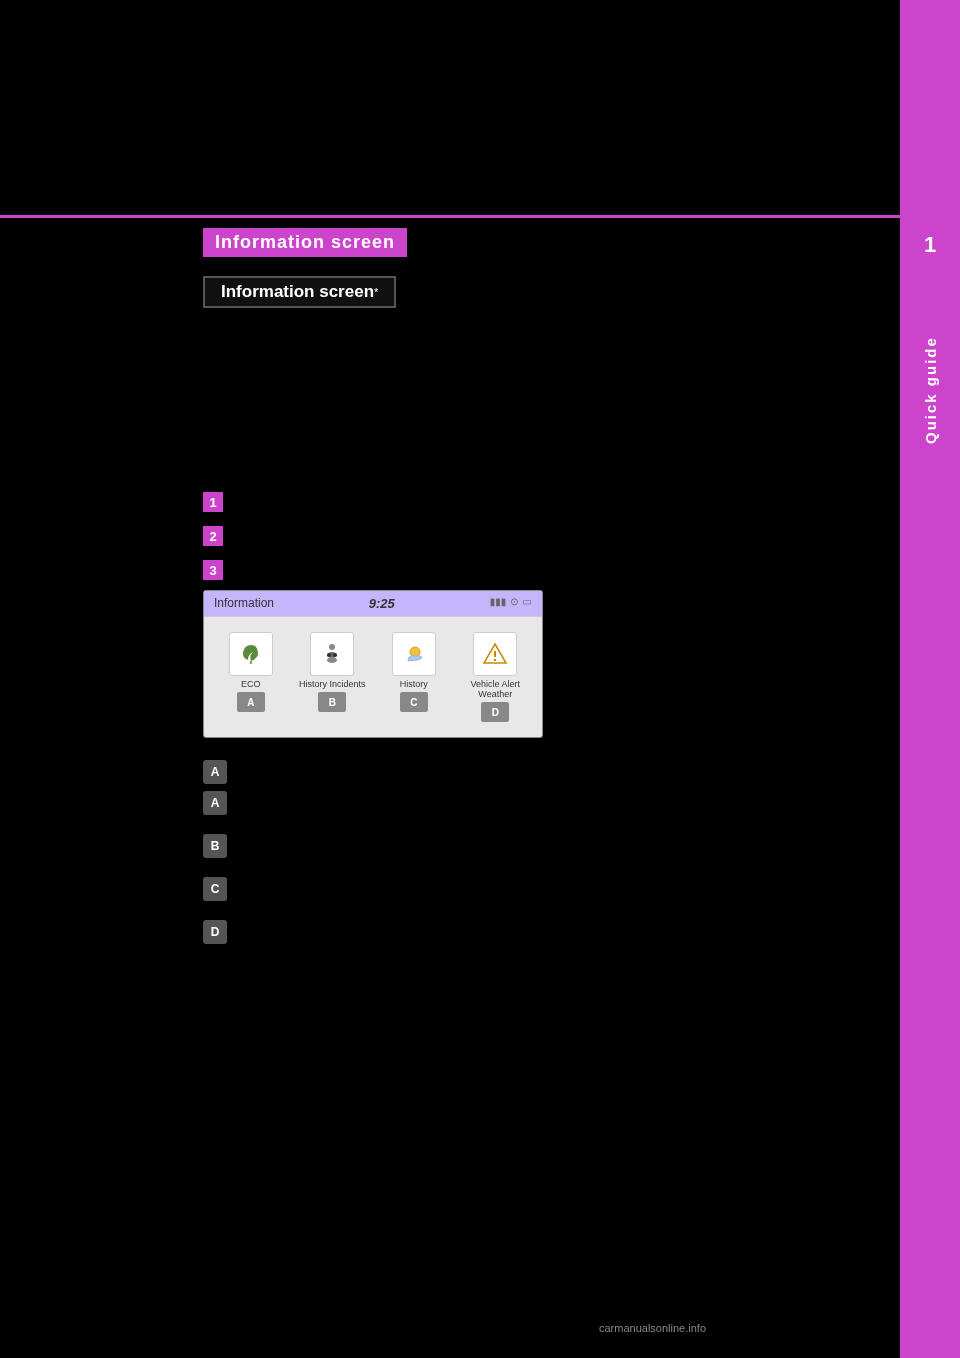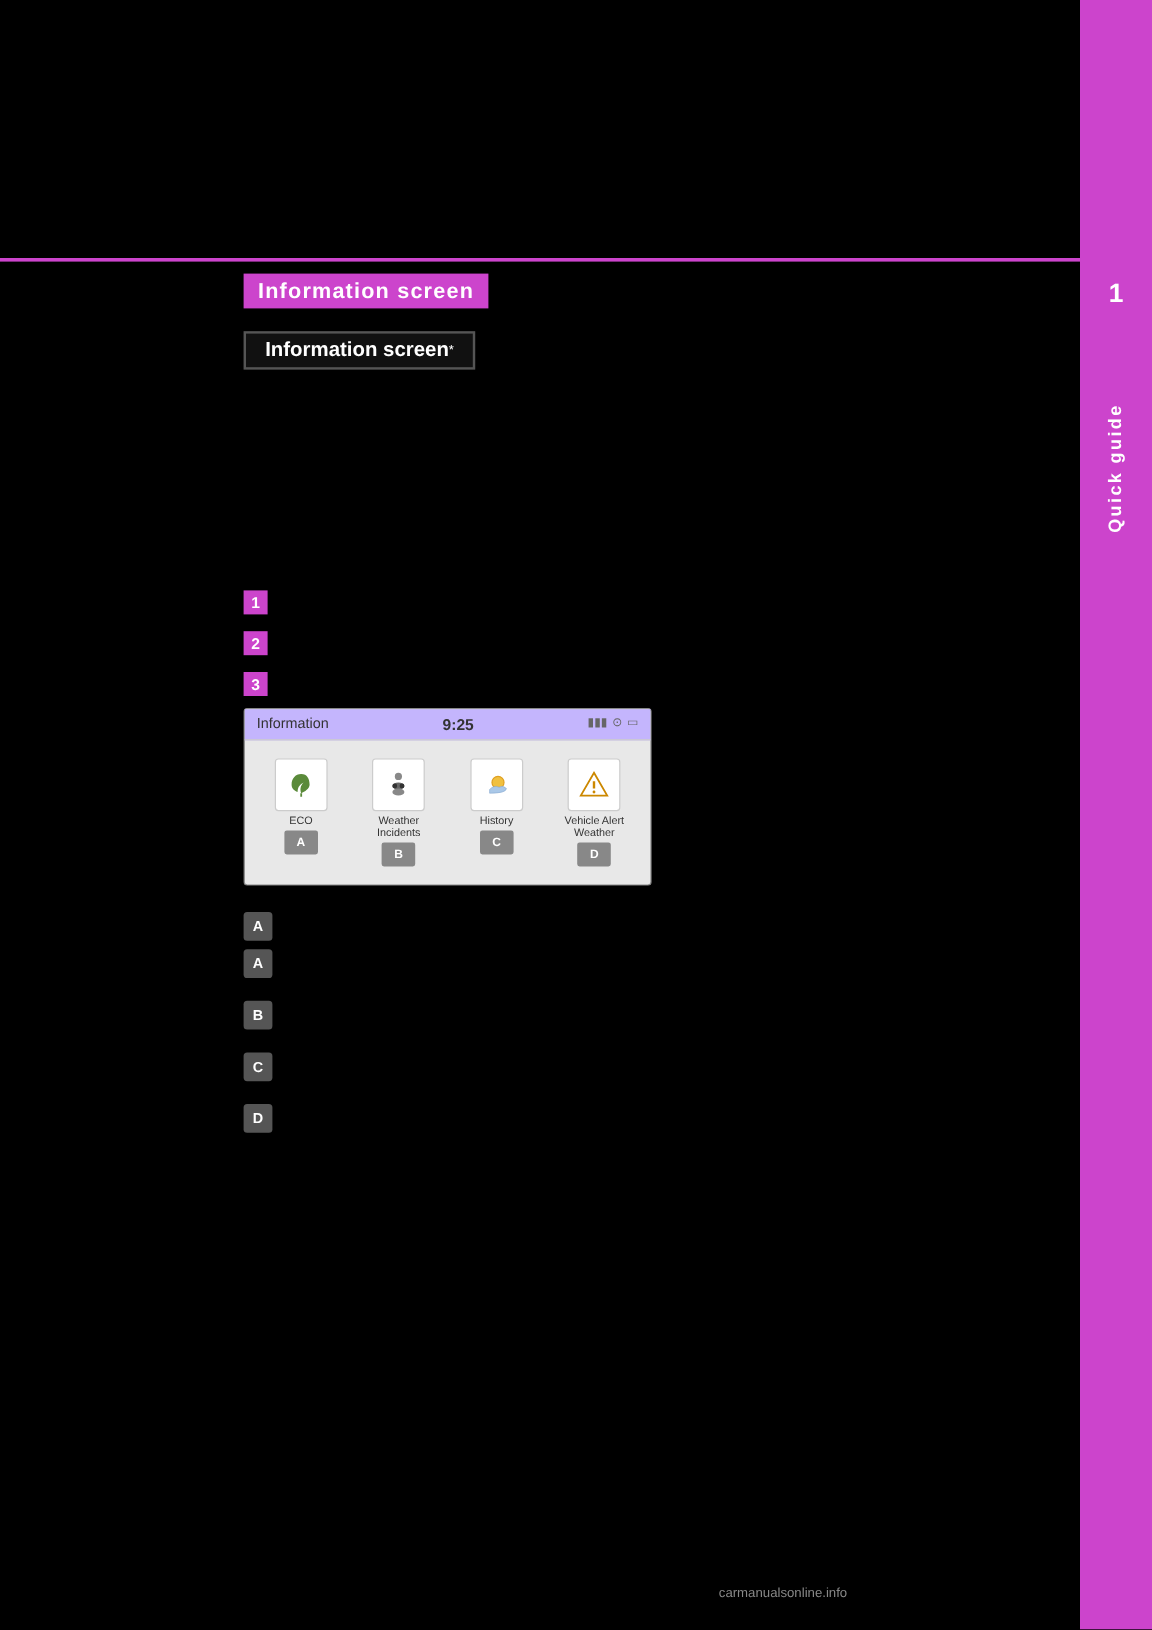--- a/index.html
+++ b/index.html
@@ -182,20 +182,21 @@
     .screen-header-title {
       font-size: 12px;
       color: #333;
       font-weight: normal;
     }
 
     .screen-header-time {
       font-size: 13px;
       font-weight: bold;
       color: #333;
+      font-style: italic;
     }
 
     .screen-header-icons {
       display: flex;
       gap: 4px;
       align-items: center;
     }
 
     .screen-body {
       padding: 15px 10px;
@@ -363,21 +364,21 @@
       <div class="screen-item">
         <div class="screen-item-icon">
           <svg viewBox="0 0 26 26">
             <circle cx="13" cy="6" r="3" fill="#888"></circle>
             <ellipse cx="13" cy="14" rx="5" ry="3" fill="#666"></ellipse>
             <ellipse cx="13" cy="19" rx="5" ry="3" fill="#888"></ellipse>
             <circle cx="10" cy="14" r="2" fill="#333"></circle>
             <circle cx="16" cy="14" r="2" fill="#333"></circle>
           </svg>
         </div>
-        <div class="screen-item-label">Weather Incidents</div>
+        <div class="screen-item-label">History Incidents</div>
         <div class="screen-item-btn">B</div>
       </div>
 
       <div class="screen-item">
         <div class="screen-item-icon">
           <svg viewBox="0 0 26 26">
             <circle cx="14" cy="11" r="5" fill="#f0c040" stroke="#e0a020" stroke-width="1"></circle>
             <path d="M7 17 Q10 13 15 15 Q18 13 21 16 Q21 20 7 20Z" fill="#aac8e8" stroke="#88aad0" stroke-width="0.5"></path>
           </svg>
         </div>

